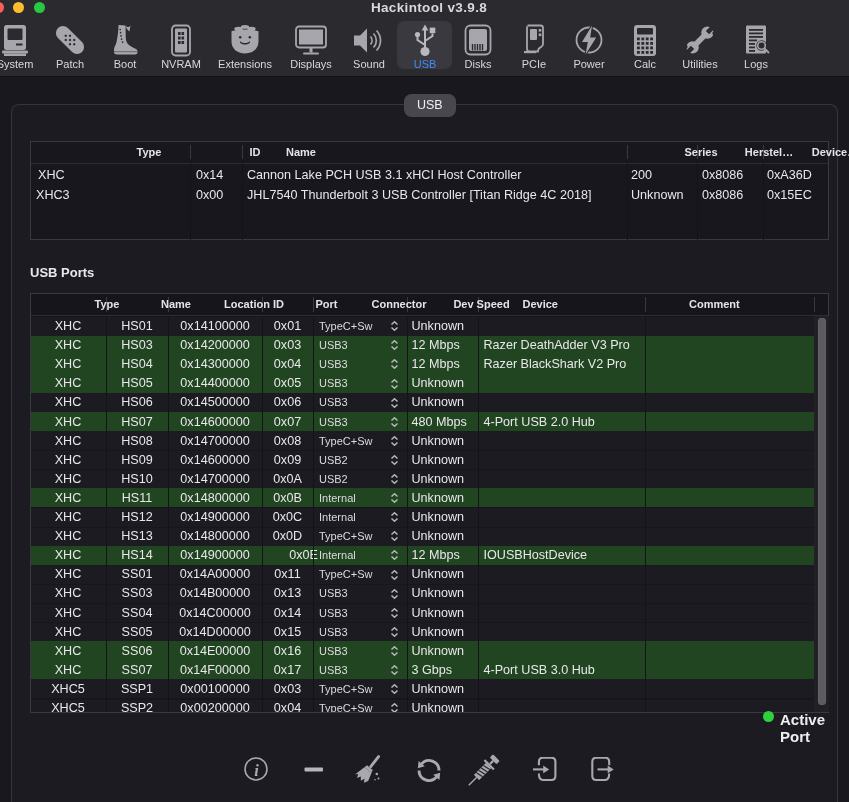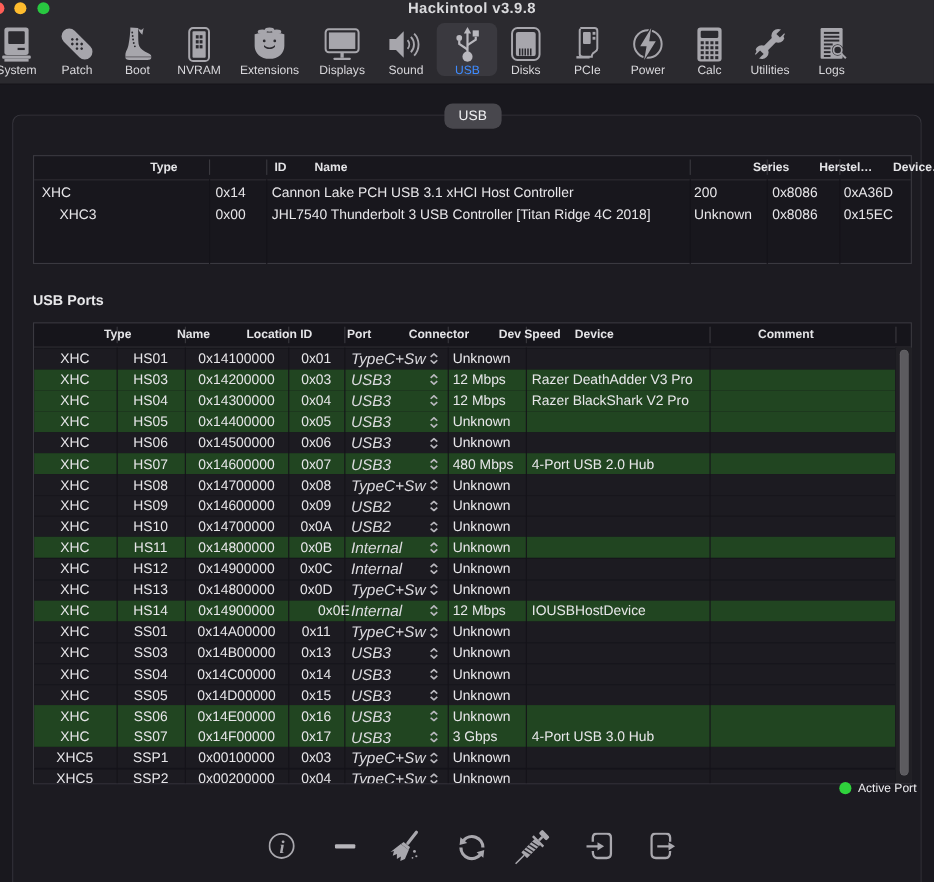--- a/index.html
+++ b/index.html
@@ -17,21 +17,21 @@
 .hdr { position:absolute; font-size:11px; font-weight:bold; color:#e4e4e7;margin-left:39px; }
 .hc { position:absolute; text-align:center; }
 .hl { position:absolute; }
 .vline { position:absolute; width:1px; background:#141319; }
 .hvline { position:absolute; width:1px; background:#3a393f; }
 .drow, .grow { position:absolute; left:0; width:782.5px; font-size:13px; color:#e8e7ea; }
 .grow { background:#214521; }
 .drow { background:#1c1b21; }
 .cc { position:absolute; top:0; height:100%; display:flex; align-items:center; justify-content:center; font-size:12.6px; }
 .lc { position:absolute; top:0; height:100%; display:flex; align-items:center; font-size:12.6px; }
-.conn { font-size:14px; color:#dcdbdf;font-style:italic; }
+.conn { font-size:11px; color:#dcdbdf; }
 .urow { position:absolute; left:31px; width:797px; font-size:12.6px; color:#e8e7ea; }
 
 </style></head>
 <body>
 <div id="titlebar"></div>
 <div class="tl" style="left:-7px;background:#ff5f57"></div>
 <div class="tl" style="left:13px;background:#febc2e"></div>
 <div class="tl" style="left:34px;background:#28c840"></div>
 <div id="title">Hackintool v3.9.8</div>
 <div id="selbg"></div>
@@ -251,21 +251,21 @@
 <div class="hdr hc" style="left:763px;width:66px;top:146px">Device…</div>
 <div class="urow" style="top:168px">
     <span class="abs" style="left:7px">XHC</span>
     <span class="abs" style="left:165px">0x14</span>
     <span class="abs" style="left:216px">Cannon Lake PCH USB 3.1 xHCI Host Controller</span>
     <span class="abs" style="left:600px">200</span>
     <span class="abs" style="left:671px">0x8086</span>
     <span class="abs" style="left:736px">0xA36D</span>
   </div>
 <div class="urow" style="top:187.5px">
-    <span class="abs" style="left:23px">XHC3</span>
+    <span class="abs" style="left:5px">XHC3</span>
     <span class="abs" style="left:165px">0x00</span>
     <span class="abs" style="left:216px">JHL7540 Thunderbolt 3 USB Controller [Titan Ridge 4C 2018]</span>
     <span class="abs" style="left:600px">Unknown</span>
     <span class="abs" style="left:671px">0x8086</span>
     <span class="abs" style="left:736px">0x15EC</span>
   </div>
 
 <div class="abs" style="left:30px;top:265px;font-size:13px;font-weight:bold;color:#e8e8ea">USB Ports</div>
 
 <div class="tbl" style="left:30px;top:293px;width:799px;height:420px;overflow:hidden;background:#16151b"></div>
@@ -558,21 +558,21 @@
 <div class="hdr hc" style="left:262px;width:51px;top:298px">Port</div>
 <div class="hdr hc" style="left:313px;width:94px;top:298px">Connector</div>
 <div class="hdr hc" style="left:407px;width:71px;top:298px">Dev Speed</div>
 <div class="hdr hl" style="left:483.5px;top:298px">Device</div>
 <div class="hdr hl" style="left:650px;top:298px">Comment</div>
 
 <div class="abs" style="left:813.5px;top:316px;width:15px;height:396px;background:#212025"></div>
 <div class="abs" style="left:817.5px;top:318px;width:8px;height:387px;border-radius:4px;background:#5c5b5f;box-shadow:inset 0 0 0 0.5px #6b6a6e"></div>
 
 <div class="abs" style="left:763px;top:711px;width:11px;height:11px;border-radius:50%;background:#2fd23c"></div>
-<div class="abs" style="left:780px;top:711px;font-size:11px;font-weight:400;color:#eeedf0">Active Port</div>
+<div class="abs" style="left:780px;top:711px;font-size:15px;font-weight:700;color:#eeedf0">Active Port</div>
 
 <div style="position:absolute;left:243.5px;top:756.5px;line-height:0"><svg width="25" height="25" viewBox="0 0 25 25">
       <circle cx="12" cy="12" r="11" fill="none" stroke="#a9a8ae" stroke-width="1.6"></circle>
       <text x="12.5" y="18.5" font-family="Liberation Serif" font-style="italic" font-weight="bold" font-size="16.5" fill="#a9a8ae" text-anchor="middle">i</text>
     </svg></div>
 <div style="position:absolute;left:303.5px;top:766.8px;line-height:0"><svg width="20" height="6" viewBox="0 0 20 6">
       <rect x="0.5" y="0.5" width="18.5" height="3.9" rx="1" fill="#b7b6bb"></rect>
     </svg></div>
 <div style="position:absolute;left:352px;top:753px;line-height:0"><svg width="32" height="36" viewBox="0 0 32 36">
       <g transform="rotate(38 16 17)" fill="#a9a8ae">

